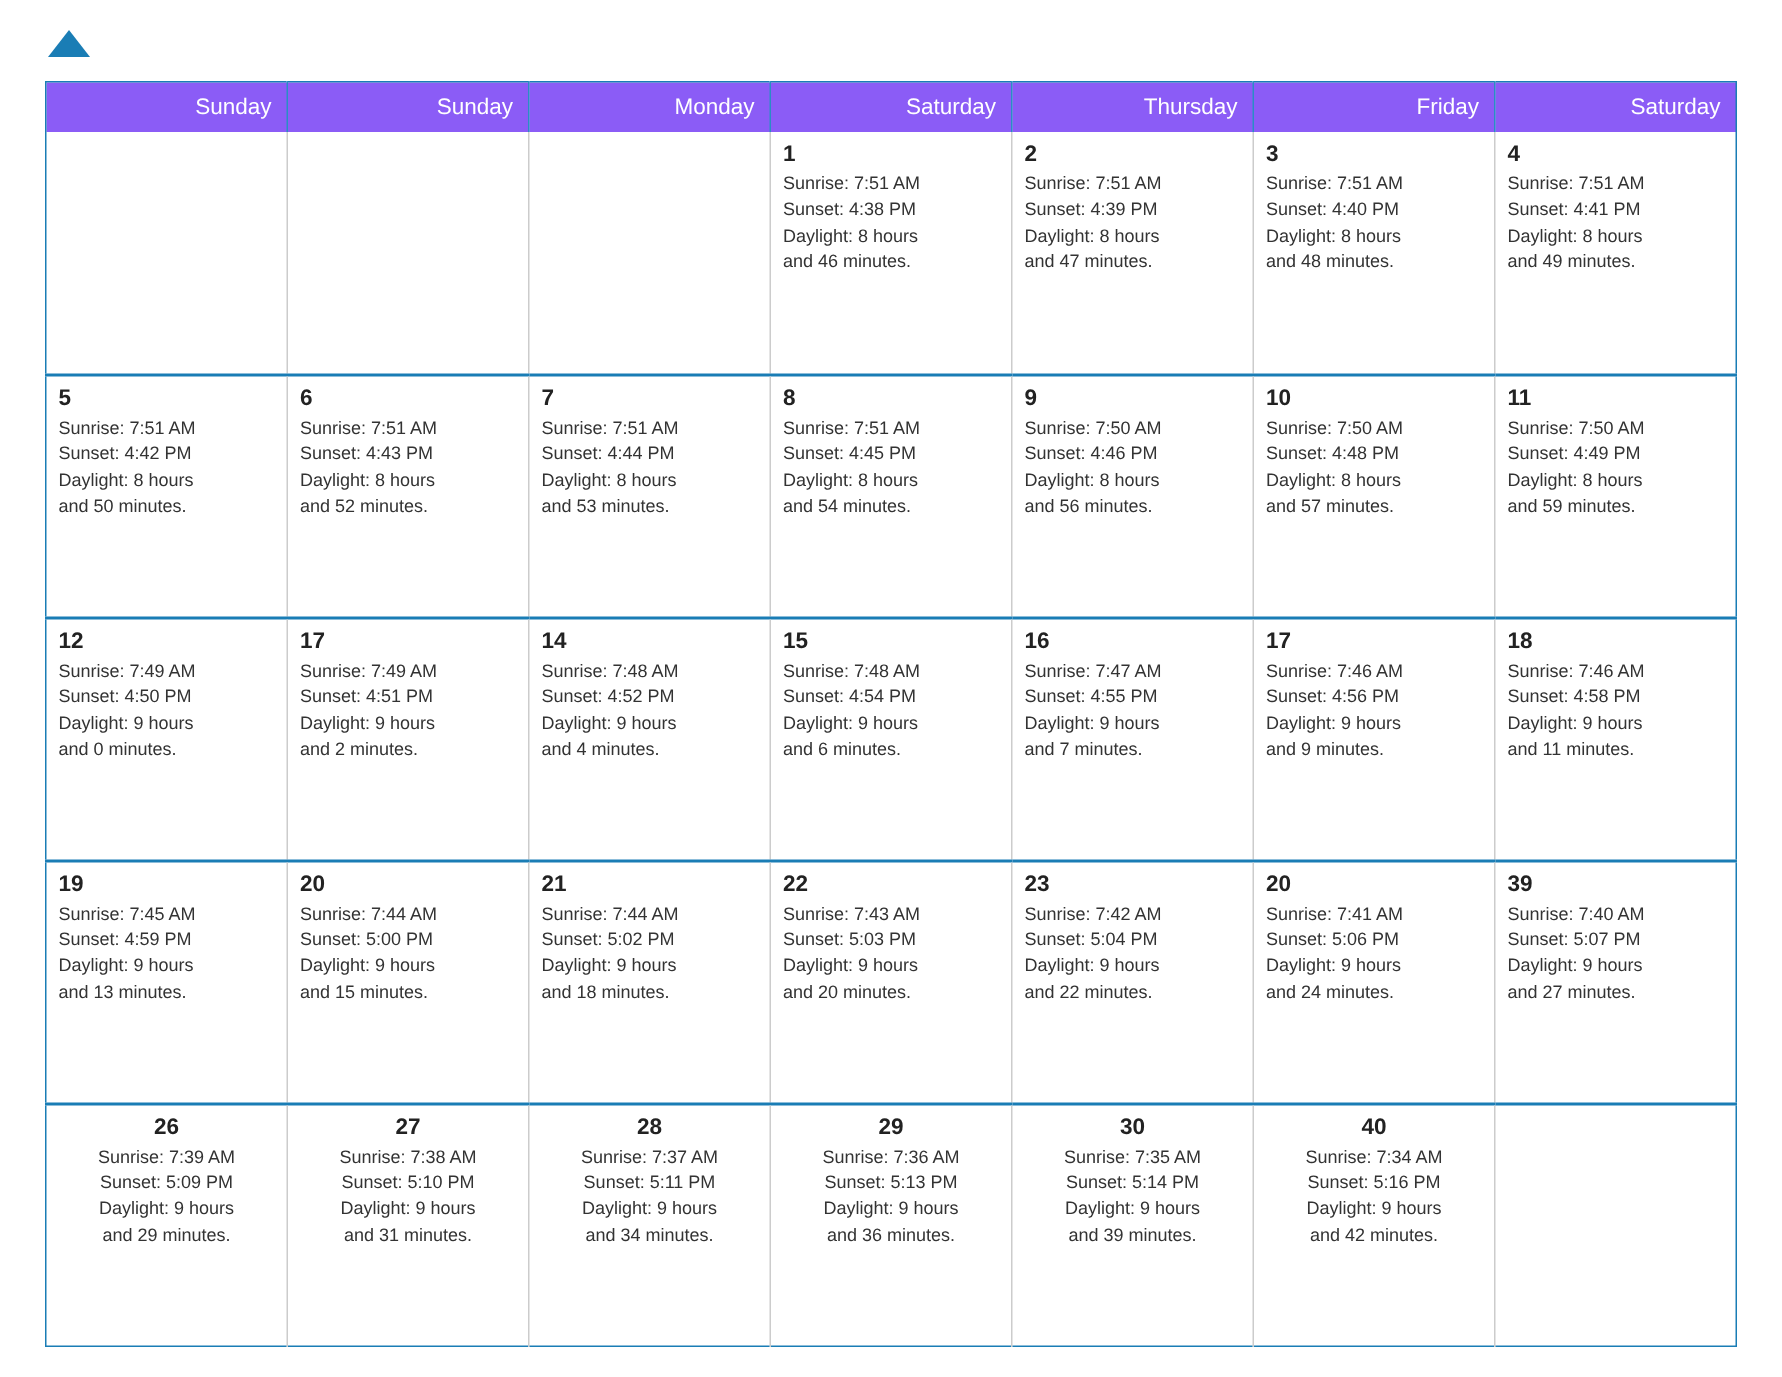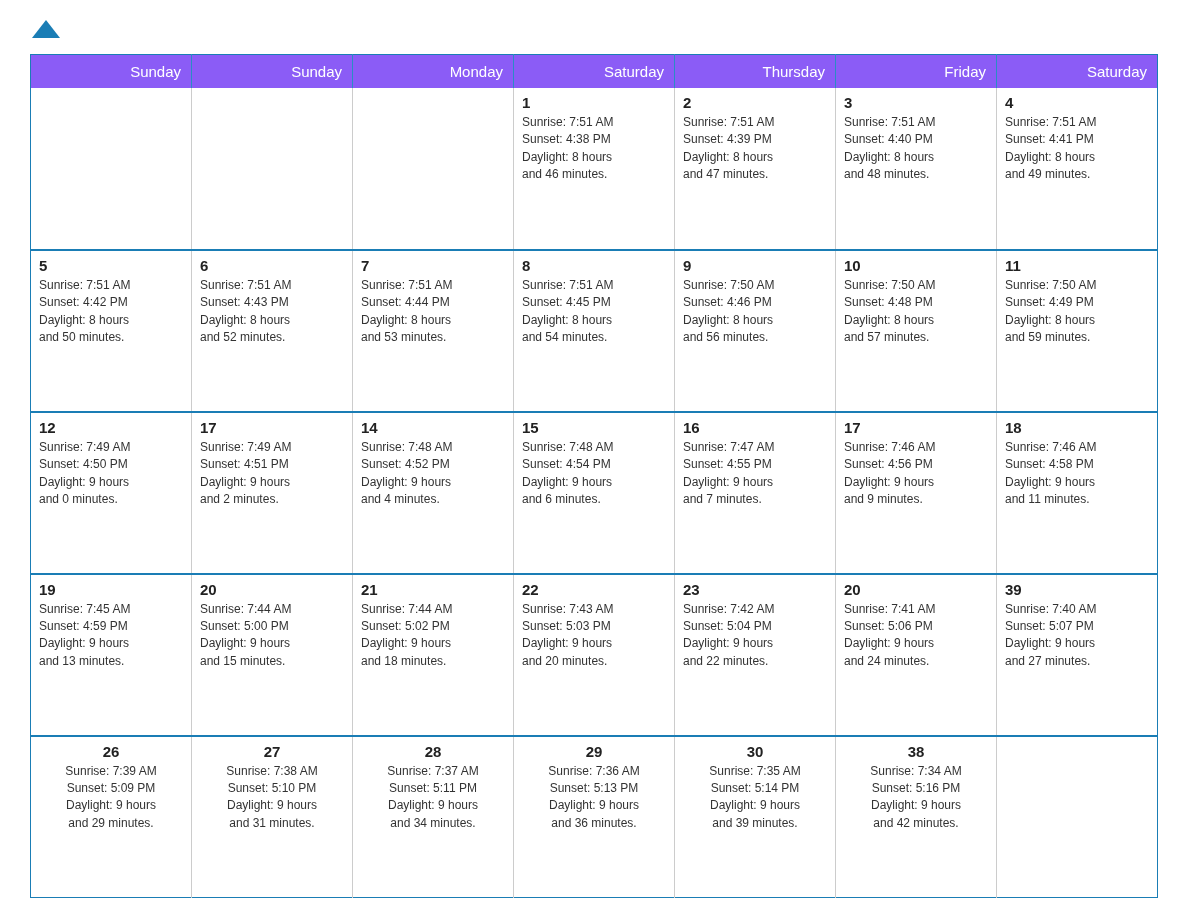--- a/index.html
+++ b/index.html
@@ -287,20 +287,20 @@
           </td>
           <td>
             <span class="day-num">29</span>
             <div class="day-info">Sunrise: 7:36 AM<br>Sunset: 5:13 PM<br>Daylight: 9 hours<br>and 36 minutes.</div>
           </td>
           <td>
             <span class="day-num">30</span>
             <div class="day-info">Sunrise: 7:35 AM<br>Sunset: 5:14 PM<br>Daylight: 9 hours<br>and 39 minutes.</div>
           </td>
           <td>
-            <span class="day-num">38</span>
+            <span class="day-num">40</span>
             <div class="day-info">Sunrise: 7:34 AM<br>Sunset: 5:16 PM<br>Daylight: 9 hours<br>and 42 minutes.</div>
           </td>
           <td class="empty-cell"></td>
         </tr>
       </tbody>
   </table>
 </div>
 
 </body></html>

